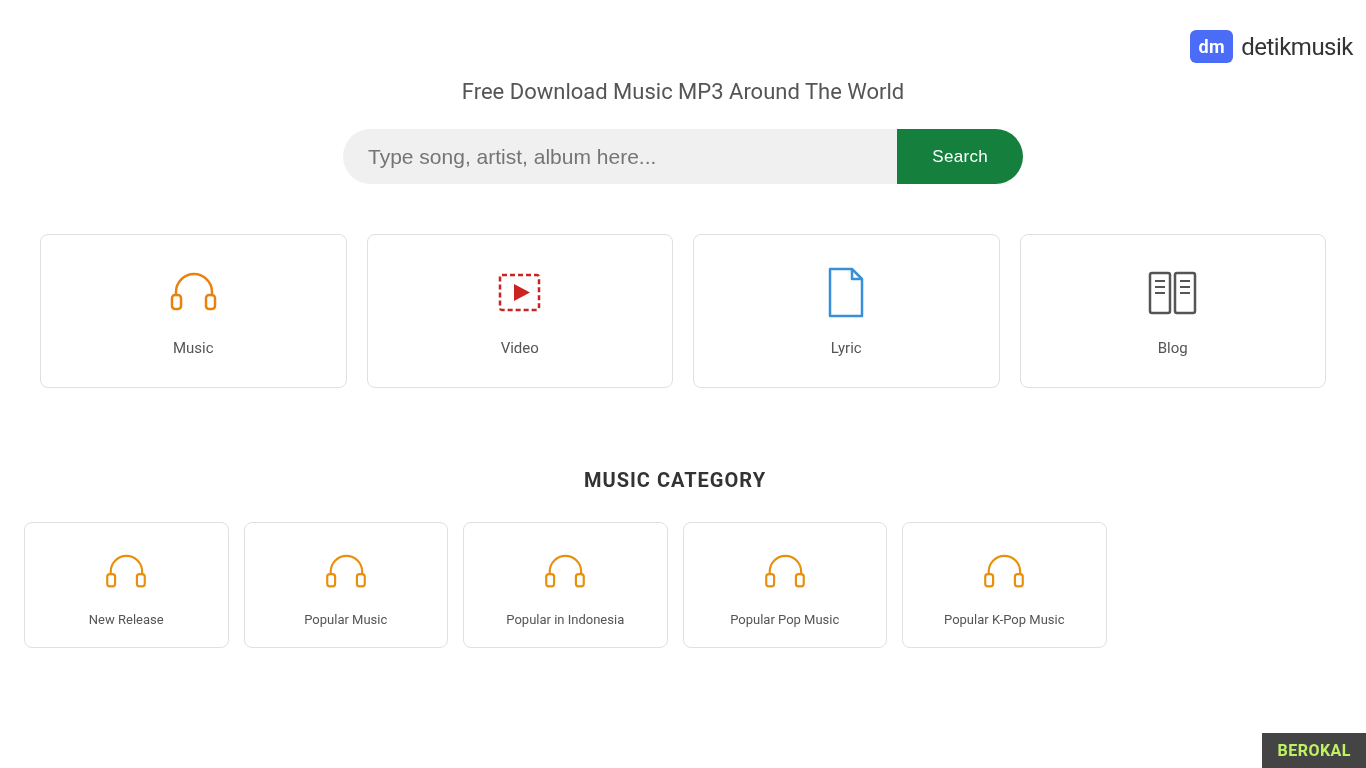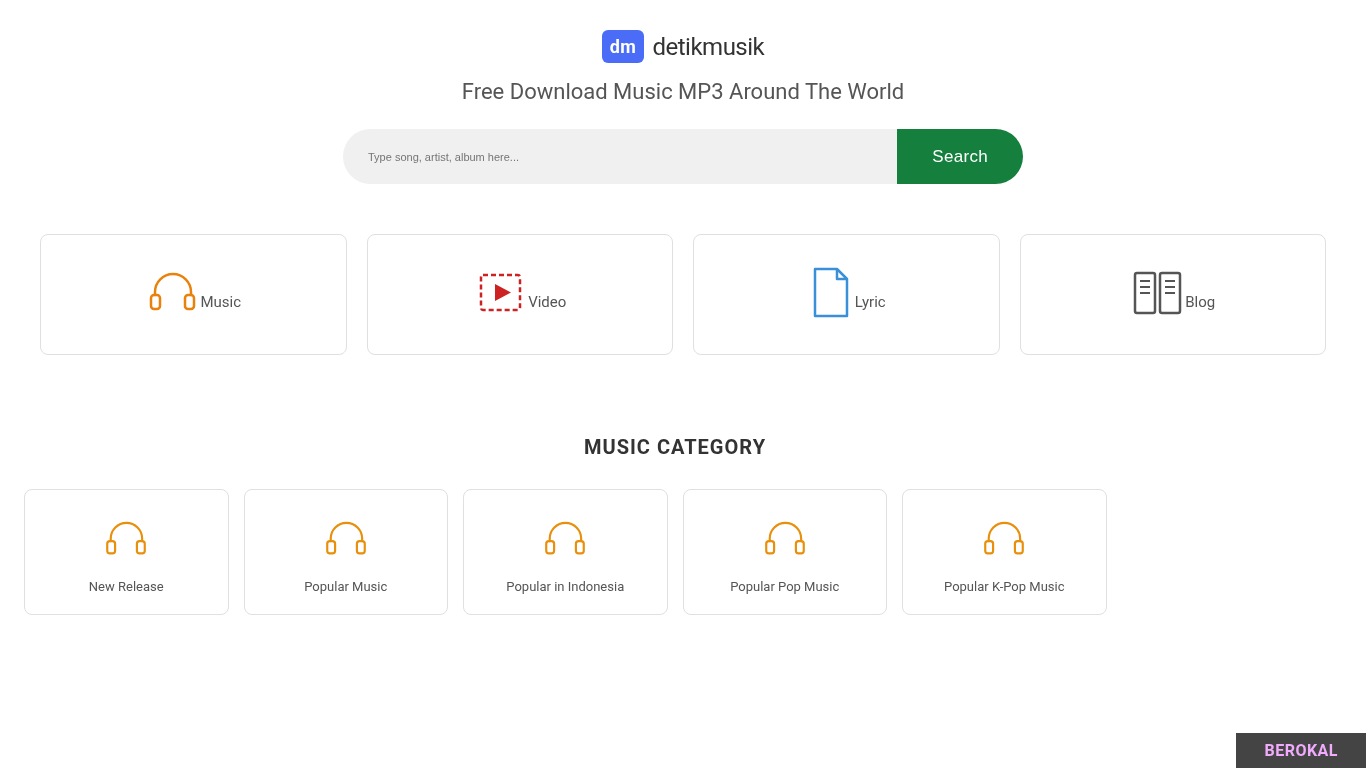--- a/index.html
+++ b/index.html
@@ -18,22 +18,22 @@
       min-height: 768px;
       display: flex;
       flex-direction: column;
       align-items: center;
     }
 
     
     .header {
       width: 100%;
       display: flex;
-      justify-content: center;
-      padding: 30px 0 10px;
+      justify-content: flex-end;
+      padding: 30px 13px 10px;
     }
 
     .logo-container {
       display: flex;
       align-items: center;
       gap: 8px;
     }
 
     .logo-icon {
       background: #4A6CF7;
@@ -67,21 +67,21 @@
       height: 55px;
       margin-bottom: 50px;
     }
 
     .search-input {
       flex: 1;
       background: #f0f0f0;
       border: none;
       border-radius: 30px 0 0 30px;
       padding: 0 25px;
-      font-size: 11px;
+      font-size: 21px;
       color: #aaa;
       outline: none;
     }
 
     .search-button {
       background: #15803d;
       color: white;
       border: none;
       border-radius: 0 30px 30px 0;
       padding: 0 35px;
@@ -101,21 +101,21 @@
     .category-grid {
       display: grid;
       grid-template-columns: repeat(4, 1fr);
       gap: 20px;
     }
 
     .category-card {
       border: 1px solid #e0e0e0;
       border-radius: 8px;
       display: flex;
-      flex-direction: row;
+      flex-direction: column;
       align-items: center;
       justify-content: center;
       padding: 30px 20px;
       cursor: pointer;
       background: #fff;
       transition: box-shadow 0.2s;
     }
 
     .category-card .card-label {
       margin-top: 15px;
@@ -170,22 +170,22 @@
       color: #555;
       text-align: center;
     }
 
     
     .watermark {
       position: fixed;
       bottom: 0;
       right: 0;
       background: #444;
-      color: #f0abfc;
-      padding: 8px 28px;
+      color: #bef264;
+      padding: 8px 15px;
       font-size: 16px;
       font-weight: 700;
       letter-spacing: 0.5px;
       margin-top: 24px;
     }
   </style>
 </head>
 <body>
 
 <div class="page-wrapper">

